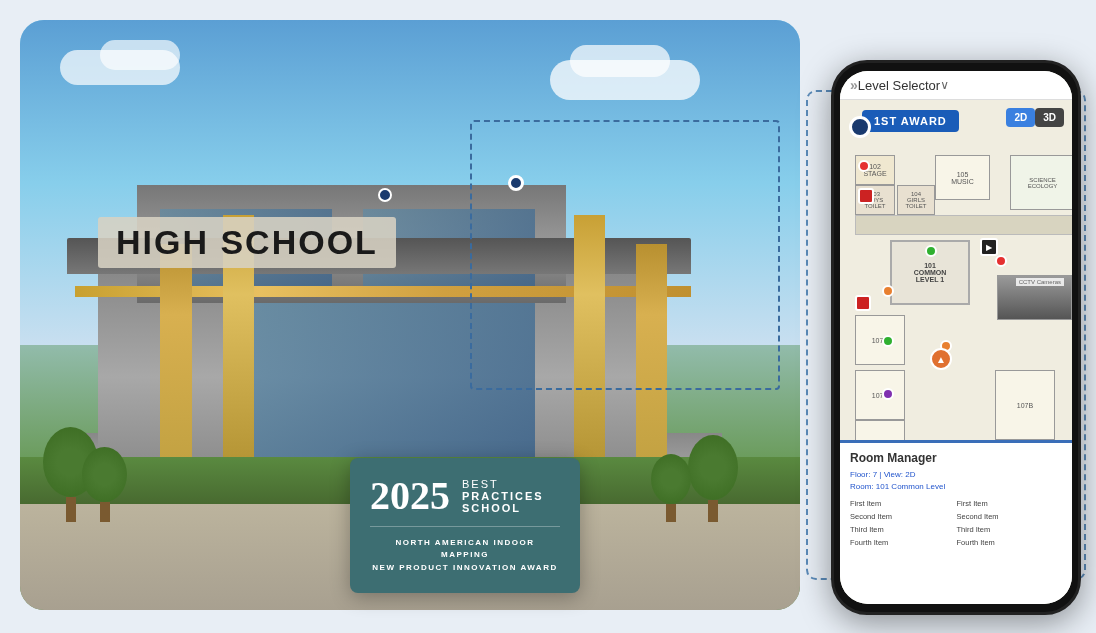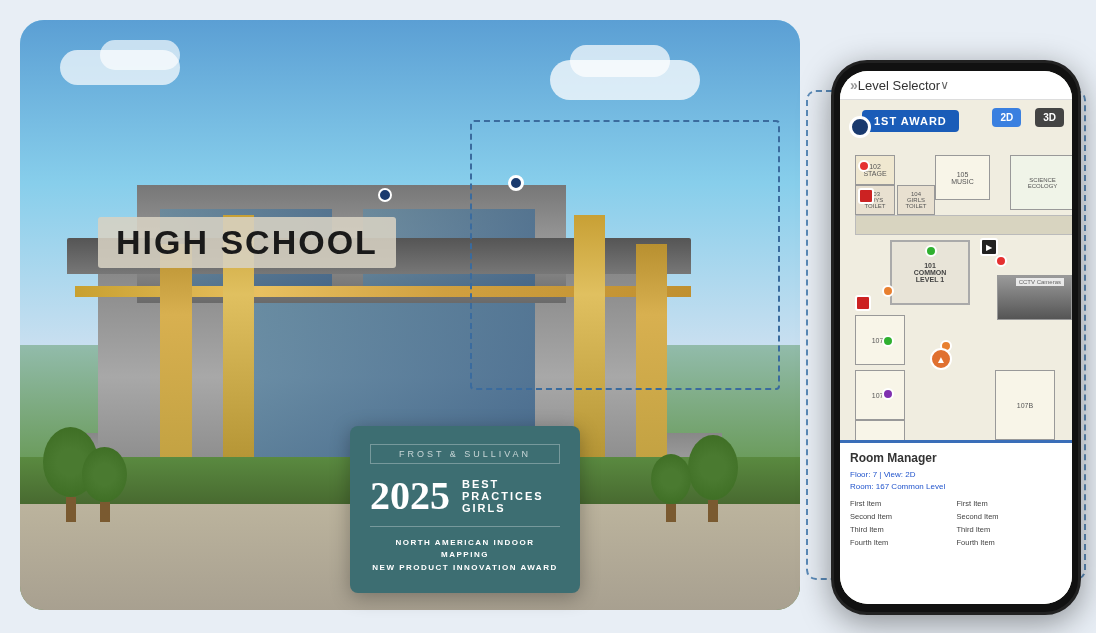--- a/index.html
+++ b/index.html
@@ -116,21 +116,21 @@
       font-family: Georgia, serif;
     }
 
     .award-text-col {
       display: flex;
       flex-direction: column;
     }
 
     .award-best {
       font-size: 11px;
-      font-weight: 700;
+      font-weight: 400;
       letter-spacing: 2px;
       color: white;
     }
 
     .award-practices {
       font-size: 11px;
       font-weight: 700;
       letter-spacing: 2px;
       color: white;
     }
@@ -239,21 +239,21 @@
       z-index: 5;
       letter-spacing: 1px;
     }
 
     
     .view-buttons {
       position: absolute;
       top: 8px;
       right: 8px;
       display: flex;
-      gap: 14px;
+      gap: 0;
       z-index: 5;
     }
 
     .view-btn-2d {
       background: #3a80e0;
       color: white;
       font-size: 10px;
       font-weight: 700;
       padding: 4px 8px;
       border-radius: 4px;
@@ -479,27 +479,26 @@
       <div class="tree-trunk"></div>
     </div>
 
     <div class="dashed-overlay"></div>
 
     <div style="position:absolute;top:155px;left:488px;width:16px;height:16px;background:#1a3a6e;border:3px solid white;border-radius:50%;z-index:20;"></div>
     <div style="position:absolute;top:168px;left:358px;width:14px;height:14px;background:#1a3a6e;border:2px solid white;border-radius:50%;z-index:20;"></div>
   </div>
 
   <div class="award-card">
-    <div class="award-brand">FROST &amp; SULLIVAN</div>
     <div class="award-year-row">
       <div class="award-year">2025</div>
       <div class="award-text-col">
         <span class="award-best">BEST</span>
         <span class="award-practices">PRACTICES</span>
-        <span class="award-award">GIRLS</span>
+        <span class="award-award">SCHOOL</span>
       </div>
     </div>
     <hr class="award-divider">
     <div class="award-subtitle">
       <span>NORTH AMERICAN INDOOR MAPPING</span><br>
       <span>NEW PRODUCT INNOVATION AWARD</span>
     </div>
   </div>
 
   <div class="phone-dashed-frame"></div>
@@ -589,21 +588,21 @@
 
         <div style="position:absolute;top:138px;left:140px;width:18px;height:18px;background:#222;border:2px solid white;border-radius:3px;z-index:5;display:flex;align-items:center;justify-content:center;">
           <span style="color:white;font-size:8px;">▶</span>
         </div>
       </div>
 
       <div class="asset-panel">
         <div class="asset-title">Room Manager</div>
         <div class="asset-info">
           <div>Floor: 7  |  View: 2D</div>
-          <div>Room: 167 Common Level</div>
+          <div>Room: 101 Common Level</div>
         </div>
         <div class="asset-grid">
           <div class="asset-grid-col">
             <div>First Item</div>
             <div>Second Item</div>
             <div>Third Item</div>
             <div>Fourth Item</div>
           </div>
           <div class="asset-grid-col">
             <div>First Item</div>

